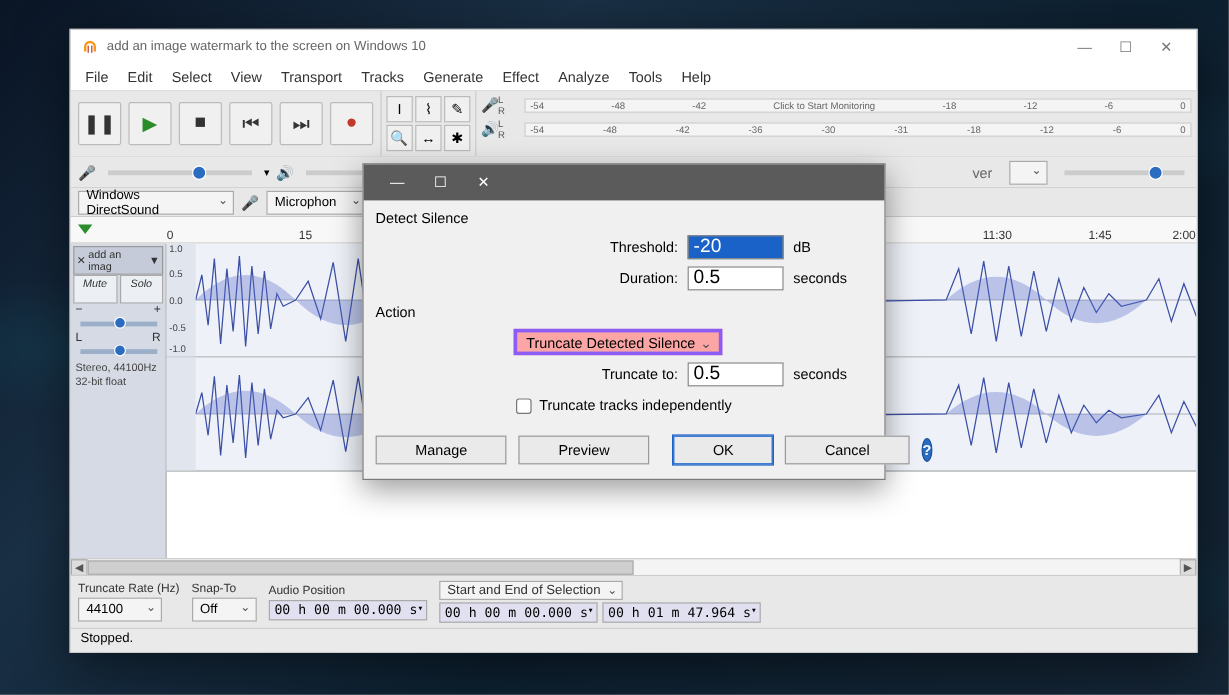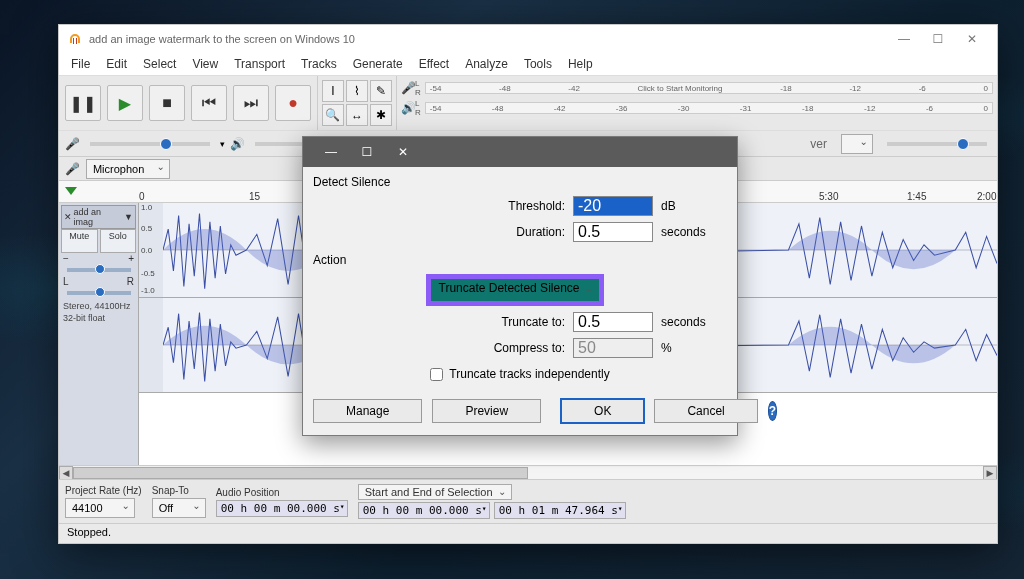--- a/index.html
+++ b/index.html
@@ -39,34 +39,34 @@
   .toolbar-row { display: flex; border-top: 1px solid #ddd; border-bottom: 1px solid #ddd; background: #e8e8e8; }
   .transport { display:flex; gap: 6px; padding: 4px 6px; align-items:center; }
   .tbtn { width: 36px; height: 36px; background: #f0f0f0; border: 1px solid #bbb; border-radius:2px; display:flex; align-items:center; justify-content:center; font-size:16px; color:#333; }
   .tbtn.play { color:#2a8c2a; }
   .tbtn.rec { color:#c0392b; }
   .toolgrid { display:grid; grid-template-columns: repeat(3, 22px); grid-template-rows: repeat(2, 22px); gap:2px; padding:4px; border-left:1px solid #ccc; }
   .toolcell { border:1px solid #bbb; background:#f0f0f0; display:flex; align-items:center; justify-content:center; font-size:12px; }
   .meters { flex:1; display:flex; flex-direction:column; font-size:9px; color:#555; border-left:1px solid #ccc; padding:2px 4px; }
   .meterline { display:flex; align-items:center; height:20px; }
   .meterline .mic { width:14px; text-align:center; font-size:12px; }
-  .metertrack { flex:1; height:12px; background:#f4f4f4; border:1px solid #ccc; position:relative; margin-left:4px; }
+  .metertrack { flex:1; height:12px; background:#f4f4f4; border:1px solid #ccc; position:relative; margin-left:16px; }
   .ticks { position:absolute; inset:0; display:flex; justify-content:space-between; padding:0 4px; font-size:8px; color:#666; align-items:center; }
   .device-row { height:26px; background:#e8e8e8; display:flex; align-items:center; gap:6px; padding:0 6px; border-bottom:1px solid #ccc; }
   .device-slider { width:120px; height:4px; background:#ccc; position:relative; margin:0 4px; }
   .device-slider .thumb { position:absolute; top:-4px; width:12px; height:12px; background:#2a6cc0; border-radius:50%; border:1px solid #fff; }
   .dropdown { height:20px; border:1px solid #aaa; background:#f4f4f4; padding:1px 18px 1px 6px; font-size:11px; position:relative; display:inline-flex; align-items:center; }
   .dropdown::after { content:"⌄"; position:absolute; right:4px; top:1px; font-size:10px; color:#555; }
   .timeline { height:22px; background:#f8f8f8; border-bottom:1px solid #ccc; display:flex; align-items:flex-end; padding-left:160px; position:relative; }
   .timeline .play-tri { position:absolute; left:6px; top:6px; width:0;height:0;border-left:6px solid transparent;border-right:6px solid transparent;border-top:8px solid #2a8c2a; }
   .timeline .tick { position:relative; font-size:10px; color:#333; flex:1; }
   .tracks { flex:1; display:flex; background:#c9d5e0; overflow:hidden; }
   .track-panel { width:80px; background:#d6dae4; border-right:1px solid #aaa; padding:2px; font-size:9px; color:#333; }
   .track-panel .row { display:flex; gap:2px; }
-  .track-panel .btn { flex:1; border:1px solid #aaa; background:#eceff4; text-align:center; font-size:9px; padding:1px 0; }
+  .track-panel .btn { flex:1; border:1px solid #aaa; background:#eceff4; text-align:center; font-size:9px; padding:1px 0;font-style:italic; }
   .track-panel .hdr { background:#c5cbd8; border:1px solid #999; padding:1px 2px; display:flex; align-items:center; gap:2px; }
   .track-panel .tslider { width:64px; height:4px; background:#9bb0c8; position:relative; margin:4px auto; }
   .track-panel .tslider .th { position:absolute; top:-4px; left:28px; width:10px;height:10px;border-radius:50%;background:#2a6cc0;border:1px solid #fff; }
   .wave-area { flex:1; position:relative; background:#fff; }
   .wave-channel { height:95px; border-bottom:1px solid #aaa; position:relative; background:#eef2f8; }
   .wave-scale { position:absolute; left:0; width:24px; height:100%; background:#e0e5ee; font-size:8px; color:#444; }
   .wave-scale div { position:absolute; left:2px; }
   .wave { position:absolute; left:24px; right:0; height:100%; display:flex; align-items:center; }
   .wave svg { width:100%; height:100%; }
   .statusbars { background:#e8e8e8; border-top:1px solid #ccc; padding:4px 6px; display:flex; gap:10px; align-items:center; font-size:11px; }
@@ -89,21 +89,21 @@
   .dialog .dlg-titlebar { height:30px; background:#5b5b5b; color:#fff; display:flex; align-items:center; padding:0 10px; font-size:12px; }
   .dialog .dlg-titlebar .dlg-title { flex:1; }
   .dlg-btn { width:36px; height:24px; display:flex; align-items:center; justify-content:center; color:#fff; font-size:12px; }
   .dialog fieldset { border:none; margin:4px 10px; }
   .dialog legend { font-size:12px; padding:4px 0; }
   .form-row { display:flex; align-items:center; justify-content:flex-end; gap:8px; padding:3px 10px 3px 0; }
   .form-row label { width:120px; text-align:right; }
   .form-row input[type=text] { width:80px; height:20px; border:1px solid #888; padding:1px 4px; font-size:16px; }
   .form-row .unit { width:56px; text-align:left; }
   .form-row input.hl { background:#1a62c8; color:#fff; }
-  .action-select { height:32px; border:5px solid #8b5cf6; background:#0f766e; padding:2px 20px 2px 8px; position:relative; }
+  .action-select { height:22px; border:3px solid #8b5cf6; background:#fca5a5; padding:2px 20px 2px 8px; position:relative; }
   .action-select::after { content:"⌄"; position:absolute; right:6px; top:2px; color:#555; }
   .chk-row { display:flex; align-items:center; gap:6px; justify-content:center; padding:6px 0; }
   .dlg-buttons { display:flex; align-items:center; gap:10px; padding:8px 10px 12px; }
   .dlg-buttons .spacer { flex:1; }
   .btn { height:24px; padding:0 32px; border:1px solid #999; background:#eaeaea; font-size:12px; }
   .btn.primary { border:1px solid #1a62c8; outline:1px solid #1a62c8; }
   .help { width:20px;height:20px;border-radius:50%;background:#2a6cc0;color:#fff;display:flex;align-items:center;justify-content:center;font-weight:bold;font-size:12px;border:1px solid #1a4e99; }
   input[disabled] { background:#eee; color:#888; }
 </style>
 </head>
@@ -209,31 +209,34 @@
     <div style="flex:1;display:flex;align-items:center;gap:10px;justify-content:flex-end;">
       <span style="color:#666;margin-right:4px">ver</span>
       <div class="dropdown" style="width:32px"></div>
       <div class="device-slider" style="width:100px">
           <div class="thumb" style="left:70px"></div>
         </div>
     </div>
   </div>
 
   <div class="device-row" style="height:24px">
+    <div class="dropdown" style="width:130px">
+        <span>Windows DirectSound</span>
+      </div>
     <span>🎤</span>
     <div class="dropdown" style="width:84px">
         <span>Microphon</span>
       </div>
   </div>
 
   <div class="timeline">
     <div class="play-tri"></div>
     <div class="tick" style="position:absolute;left:80px;">0</div>
     <div class="tick" style="position:absolute;left:190px;">15</div>
-    <div class="tick" style="position:absolute;left:760px;">5:30</div>
+    <div class="tick" style="position:absolute;left:760px;">11:30</div>
     <div class="tick" style="position:absolute;left:848px;">1:45</div>
     <div class="tick" style="position:absolute;left:918px;">2:00</div>
   </div>
 
   <div class="tracks">
     <div class="track-panel">
       <div class="hdr">
         <span>✕</span>
         <span style="font-size:9px">add an imag</span>
         <span>▼</span>
@@ -293,21 +296,21 @@
   <div class="hscroll">
     <div class="arrow">◀</div>
     <div class="track">
         <div class="thumb"></div>
       </div>
     <div class="arrow">▶</div>
   </div>
 
   <div class="statusbars">
     <div class="status-group">
-      <label>Project Rate (Hz)</label>
+      <label>Truncate Rate (Hz)</label>
       <div class="dropdown" style="width:70px">
           <span>44100</span>
         </div>
     </div>
     <div class="status-group">
       <label>Snap-To</label>
       <div class="dropdown" style="width:54px">
           <span>Off</span>
         </div>
     </div>
@@ -350,25 +353,20 @@
 
   <fieldset>
     <legend>Action</legend>
     <div class="form-row" style="justify-content:center">
       <div class="action-select">Truncate Detected Silence</div>
     </div>
     <div class="form-row">
       <label>Truncate to:</label>
       <input type="text" value="0.5" style="">
       <span class="unit">seconds</span>
-    </div>
-    <div class="form-row">
-      <label>Compress to:</label>
-      <input type="text" disabled="" value="50" style="">
-      <span class="unit">%</span>
     </div>
     <div class="chk-row">
       <input type="checkbox" style="">
       <label>Truncate tracks independently</label>
     </div>
   </fieldset>
 
   <div class="dlg-buttons">
     <button class="btn">Manage</button>
     <button class="btn">Preview</button>

